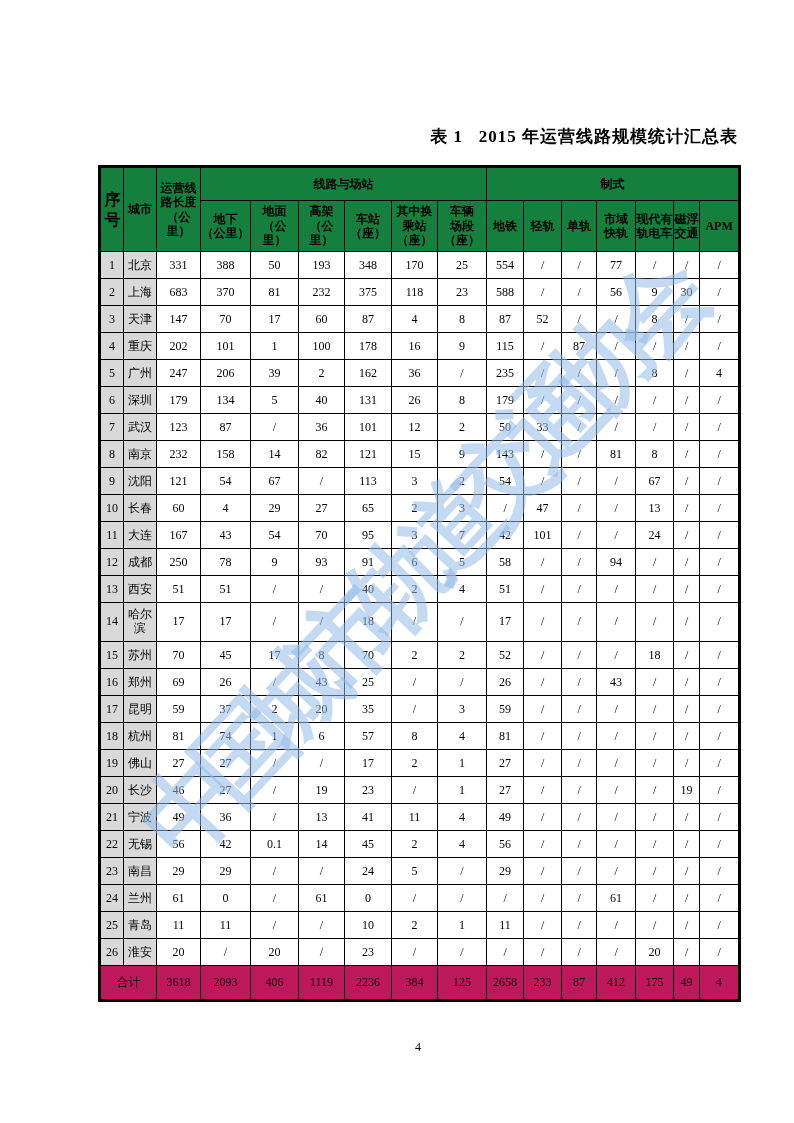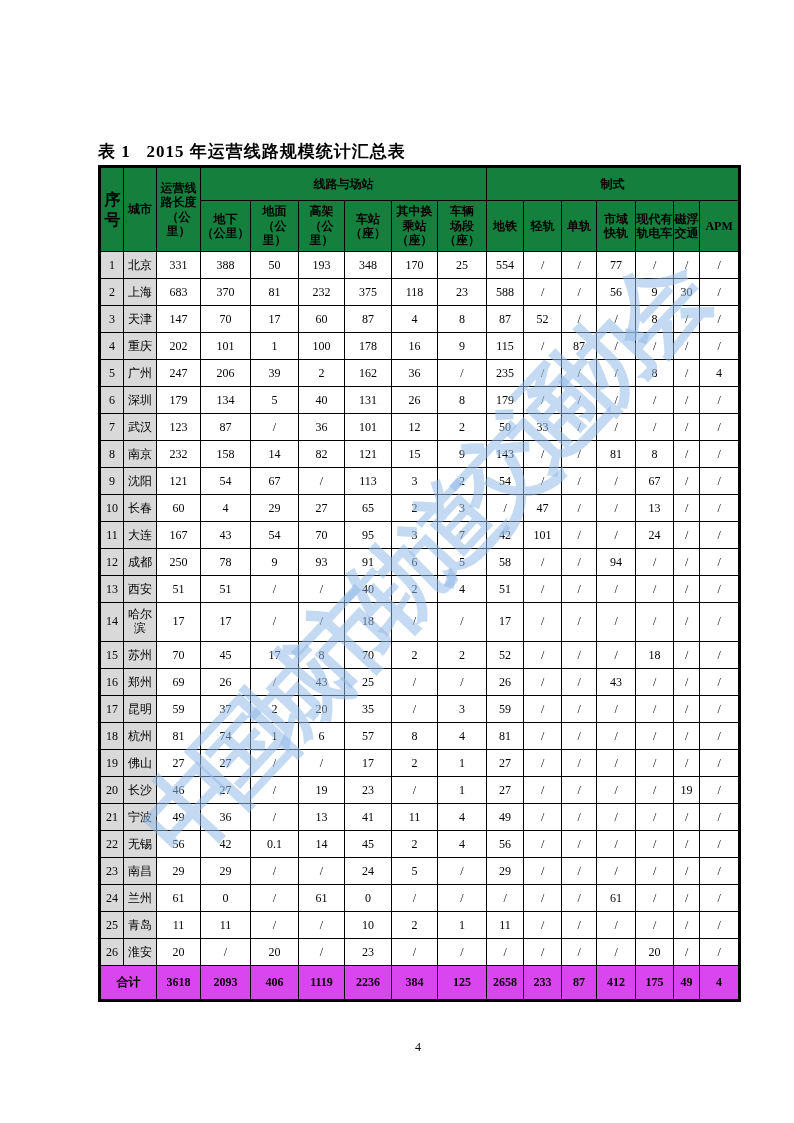--- a/index.html
+++ b/index.html
@@ -7,22 +7,22 @@
     position:relative;
     width:794px; height:1123px;
     background:#ffffff;
     margin:0 auto;
     overflow:hidden;
     font-family:"Liberation Serif","DejaVu Serif",serif;
     color:#000;
   }
   .doc-title {
     position:absolute;
-    top:140px; left:98px; width:640px;
-    text-align:left;
+    top:125px; left:98px; width:640px;
+    text-align:right;
     font-size:17px;
     font-weight:bold;
     letter-spacing:1px;
     white-space:pre;
   }
   table.summary {
     position:absolute;
     left:98px; top:165px;
     width:640px;
     border-collapse:collapse;
@@ -42,22 +42,22 @@
     font-weight:bold;
     white-space:pre-line;
     line-height:1.2;
   }
   thead tr.group-row th { height:32px; }
   thead tr.sub-row th { height:50px; }
   tbody td { height:26px; background:#ffffff; }
   tbody td.lbl { background:#d9d9d9; }
   tbody tr.tall td { height:38px; line-height:1.15; }
   tfoot td {
-    background:#d946ef;
-    font-weight:bold;
+    background:#be185d;
+    font-weight:normal;
     height:33px;
     font-size:12.5px;
   }
   .watermark {
     position:absolute;
     left:420px; top:565px;
     transform:translate(-50%,-50%) rotate(-47deg);
     transform-origin:center center;
     font-size:96px;
     font-weight:bold;

